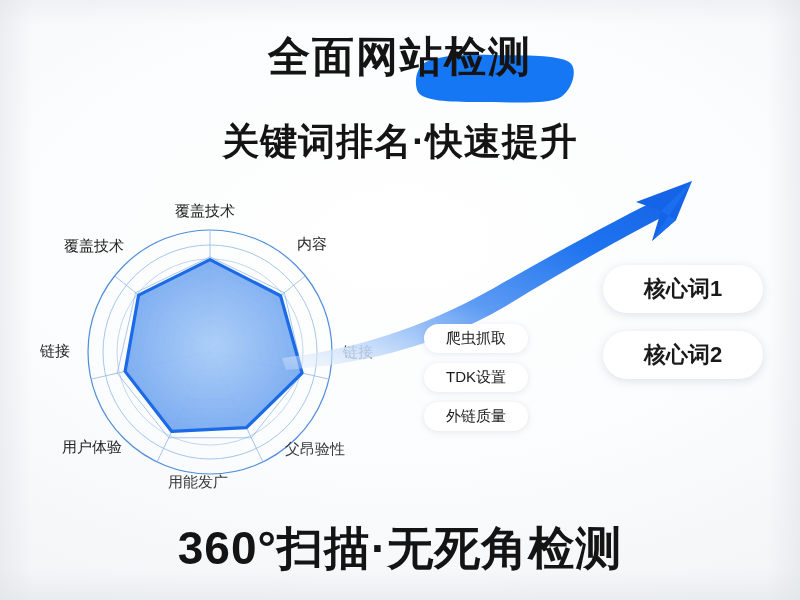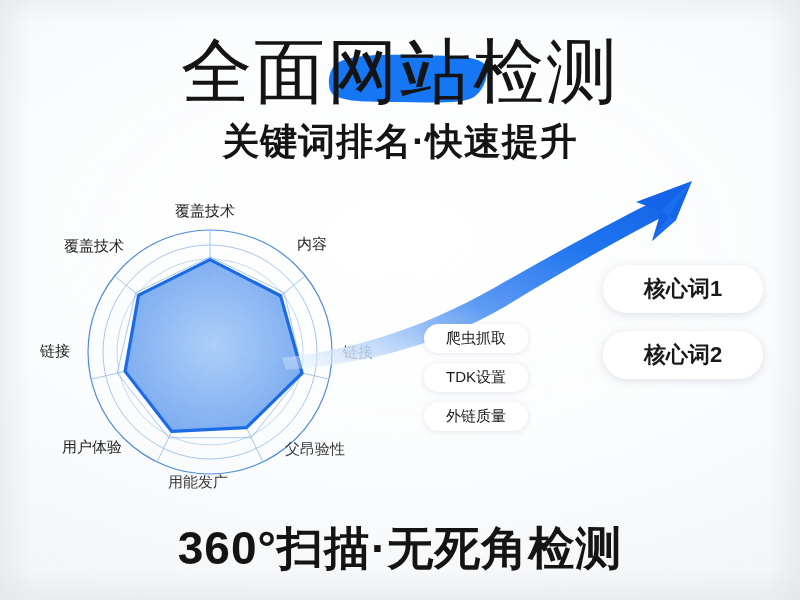--- a/index.html
+++ b/index.html
@@ -26,22 +26,22 @@
   }
 
   
   .title-wrap {
     position: absolute; top: 34px; left: 0; width: 800px;
     text-align: center;
   }
   .main-title {
     position: relative;
     display: inline-block;
-    font-size: 71px;
-    font-weight: 400;
+    font-size: 42px;
+    font-weight: 700;
     letter-spacing: 2px;
     color: #141414;
     line-height: 1.08;
     white-space: nowrap;
   }
   .title-seg { position: relative; z-index: 2; }
   .title-hl { position: relative; z-index: 2; }
   .hl-brush {
     position: absolute;
     z-index: 1;

